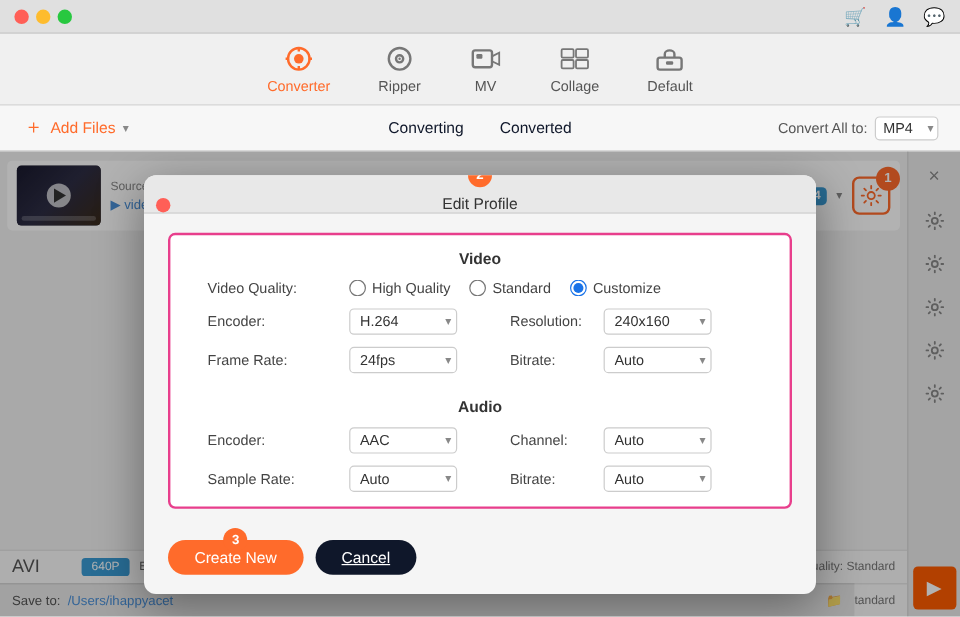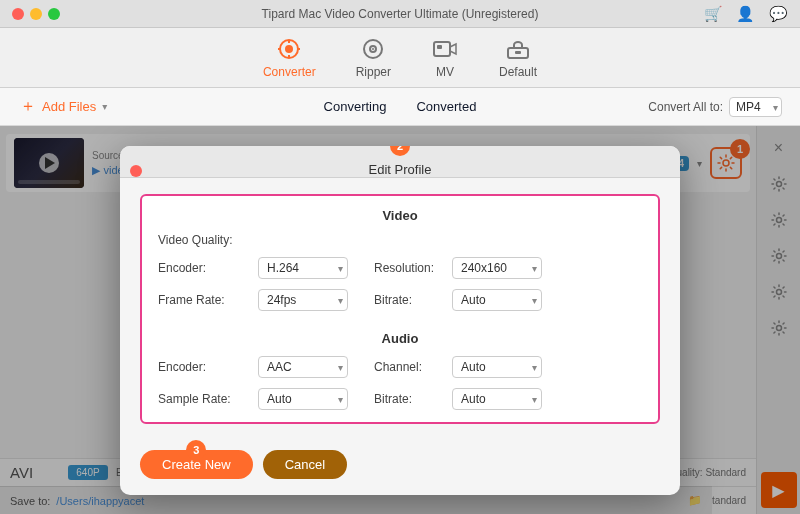--- a/index.html
+++ b/index.html
@@ -291,36 +291,36 @@
     .profile-edit-icon {
       color: #888;
       cursor: pointer;
       font-size: 14px;
     }
 
     
     .section-box {
       border: 2px solid #e83e8c;
       border-radius: 6px;
-      padding: 12px 16px;
+      padding: 12px 31px;
       background: #fff;
     }
     .section-title {
       text-align: center;
       font-size: 13px;
       font-weight: 600;
       color: #333;
       margin-bottom: 10px;
     }
 
     .form-row {
       display: flex;
       align-items: center;
       margin-bottom: 10px;
-      gap: 10px;
+      gap: 28px;
     }
     .form-label {
       font-size: 12px;
       color: #444;
       min-width: 90px;
     }
     .radio-group {
       display: flex;
       align-items: center;
       gap: 16px;
@@ -389,27 +389,28 @@
     .btn-create-new {
       background: #ff6b2b;
       color: #fff;
       border: none;
       border-radius: 20px;
       padding: 7px 22px;
       font-size: 13px;
       cursor: pointer;
     }
     .btn-cancel {
-      background: #a16207;
+      background: #0f172a;
       color: #fff;
       border: none;
       border-radius: 20px;
       padding: 7px 22px;
       font-size: 13px;
       cursor: pointer;
+      text-decoration: underline;
     }
 
     
     .step-badge {
       position: absolute;
       background: #ff6b2b;
       color: #fff;
       border-radius: 50%;
       width: 20px;
       height: 20px;
@@ -432,21 +433,20 @@
   </style>
 </head>
 <body>
 
 <div class="title-bar">
   <div class="traffic-lights">
     <div class="traffic-light tl-close"></div>
     <div class="traffic-light tl-min"></div>
     <div class="traffic-light tl-max"></div>
   </div>
-  <span class="title-text">Tipard Mac Video Converter Ultimate (Unregistered)</span>
   <div style="position:absolute;right:12px;display:flex;gap:14px;">
     <span style="color:#777;font-size:15px;cursor:pointer;">🛒</span>
     <span style="color:#777;font-size:15px;cursor:pointer;">👤</span>
     <span style="color:#777;font-size:15px;cursor:pointer;">💬</span>
   </div>
 </div>
 
 <div class="top-nav">
 
   <div class="nav-item active">
@@ -476,20 +476,31 @@
     <div class="nav-icon-svg">
       <svg width="26" height="22" viewBox="0 0 26 22" fill="none">
         <rect x="2" y="4" width="16" height="14" rx="2" stroke="#777" stroke-width="2" fill="none"></rect>
         <path d="M18 9 L24 6 L24 16 L18 13 Z" stroke="#777" stroke-width="1.5" fill="none"></path>
         <rect x="5" y="7" width="5" height="4" rx="1" fill="#777"></rect>
       </svg>
     </div>
     <span>MV</span>
   </div>
 
+  <div class="nav-item">
+    <div class="nav-icon-svg">
+      <svg width="26" height="22" viewBox="0 0 26 22" fill="none">
+        <rect x="2" y="3" width="10" height="7" rx="1" stroke="#777" stroke-width="1.5" fill="none"></rect>
+        <rect x="14" y="3" width="10" height="7" rx="1" stroke="#777" stroke-width="1.5" fill="none"></rect>
+        <rect x="2" y="12" width="10" height="7" rx="1" stroke="#777" stroke-width="1.5" fill="none"></rect>
+        <rect x="14" y="12" width="10" height="7" rx="1" stroke="#777" stroke-width="1.5" fill="none"></rect>
+      </svg>
+    </div>
+    <span>Collage</span>
+  </div>
 
   <div class="nav-item">
     <div class="nav-icon-svg">
       <svg width="26" height="22" viewBox="0 0 26 22" fill="none">
         <rect x="3" y="10" width="20" height="10" rx="2" stroke="#777" stroke-width="2" fill="none"></rect>
         <path d="M9 10 V7 C9 5.3 11 4 13 4 C15 4 17 5.3 17 7 V10" stroke="#777" stroke-width="2" fill="none"></path>
         <rect x="10" y="13" width="6" height="3" rx="1" fill="#777"></rect>
       </svg>
     </div>
     <span>Default</span>
@@ -634,20 +645,34 @@
 
       <div class="modal-body">
 
 
         <div class="section-box">
 
           <div class="section-title">Video</div>
 
           <div class="form-row">
             <span class="form-label">Video Quality:</span>
+            <div class="radio-group">
+              <label class="radio-option">
+                <input type="radio" name="quality" class="radio-input" style="">
+                <span>High Quality</span>
+              </label>
+              <label class="radio-option">
+                <input type="radio" name="quality" class="radio-input" style="">
+                <span>Standard</span>
+              </label>
+              <label class="radio-option">
+                <input type="radio" name="quality" class="radio-input checked-blue" checked="" style="">
+                <span>Customize</span>
+              </label>
+            </div>
           </div>
 
           <div class="form-row">
             <span class="form-label">Encoder:</span>
             <div class="select-wrapper">
               <select class="dropdown-select">
                 <option>H.264</option>
               </select>
             </div>
             <div class="pair-item" style="margin-left:16px;">

